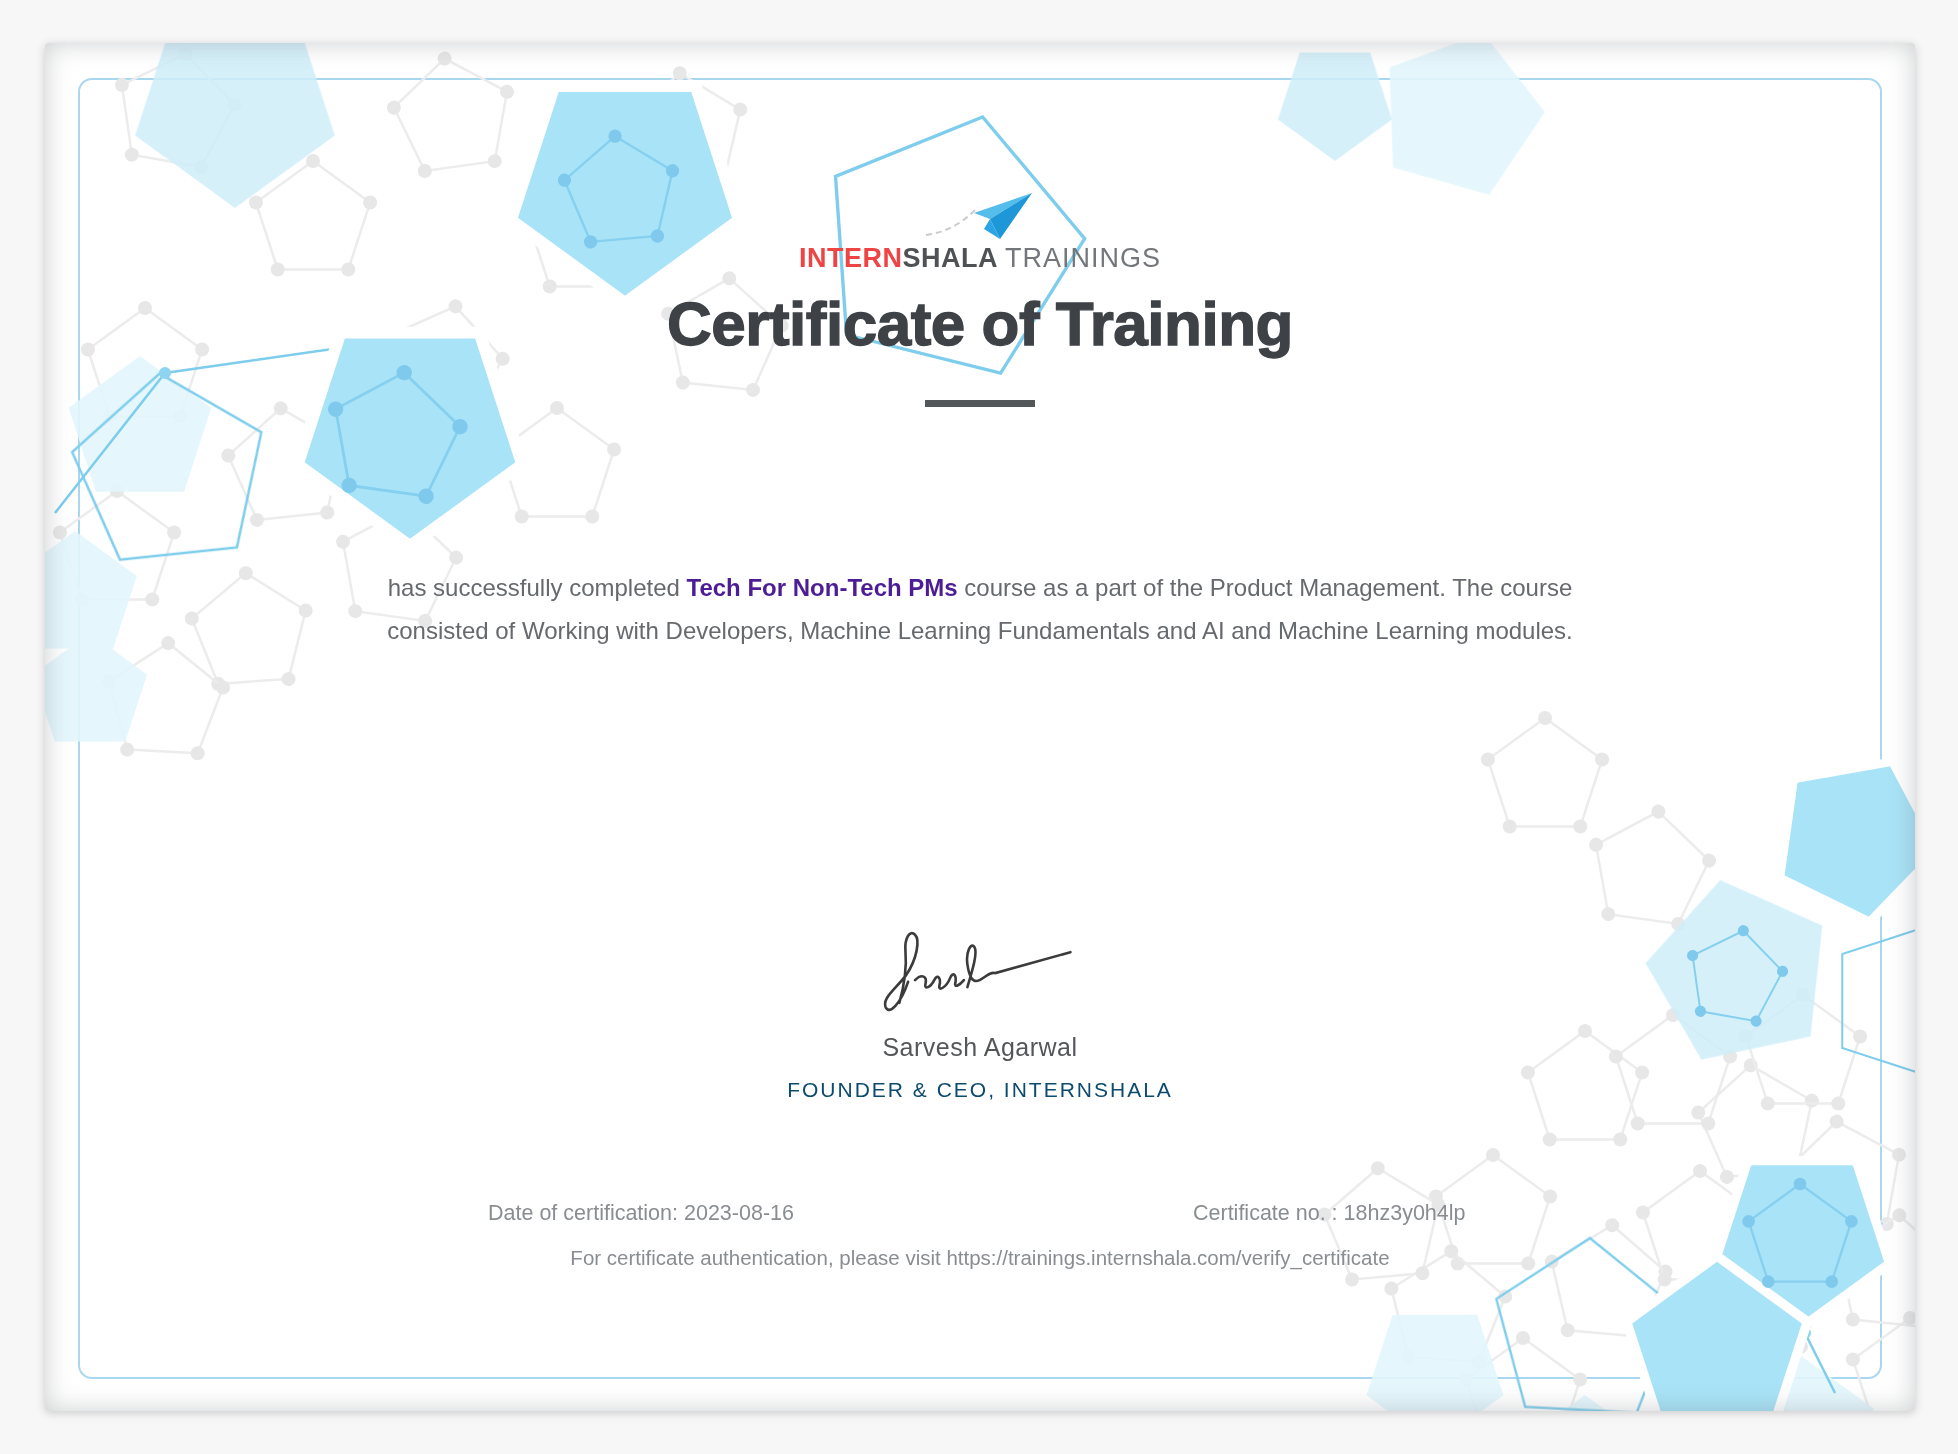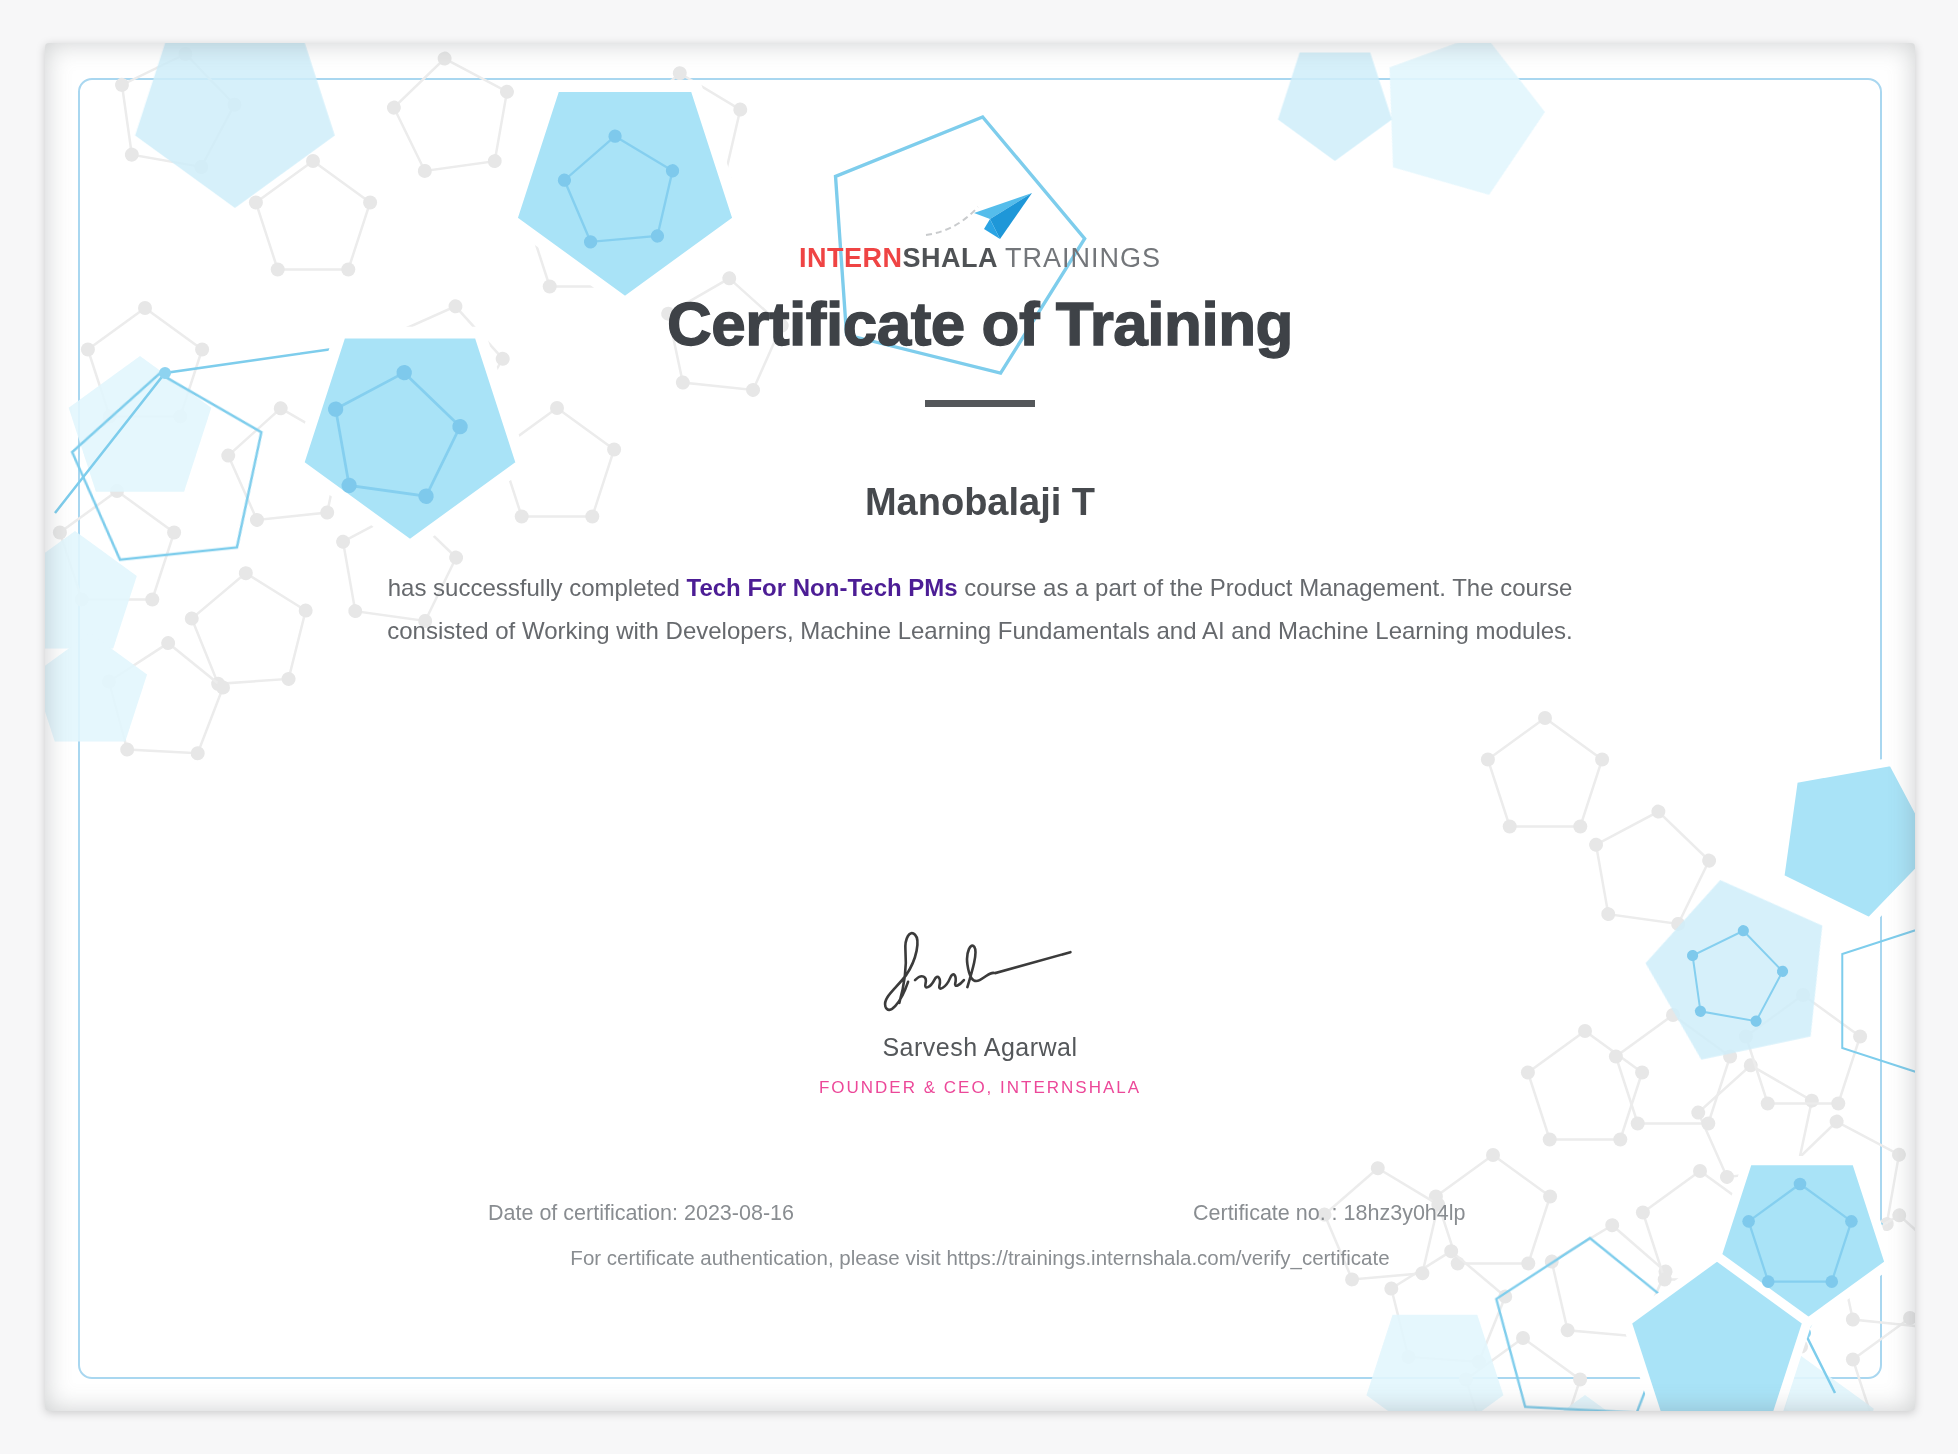--- a/index.html
+++ b/index.html
@@ -20,21 +20,21 @@
   .logo-shala{color:#4f5255;}
   .logo-trainings{color:#73767a;font-weight:normal;letter-spacing:1px;}
   .title{top:250px;margin:0;font-size:62px;line-height:1;font-weight:bold;color:#3e4247;
          letter-spacing:-.5px;-webkit-text-stroke:1.3px #3e4247;}
   .divider{top:357px;left:880px;width:110px;height:7px;background:#54575a;}
   .name{top:437px;margin:0;font-size:38px;line-height:1.2;font-weight:bold;color:#46494d;}
   .body-text{top:523px;margin:0;font-size:24px;line-height:43px;color:#66696d;}
   .body-text strong{color:#4c1d95;}
   .signature{top:883px;left:817px;width:230px;height:96px;}
   .sig-name{top:990px;font-size:25px;color:#54575a;letter-spacing:.5px;}
-  .sig-title{top:1035px;font-size:17px;color:#ec4899;letter-spacing:2px;}
+  .sig-title{top:1035px;font-size:21px;color:#0c4a6e;letter-spacing:2px;}
   .footer-text{font-size:21.5px;color:#898d91;}
   .footer-left{top:1158px;left:443px;}
   .footer-right{top:1158px;left:1148px;}
   .footer-auth{top:1203px;font-size:20.5px;color:#898d91;}
 </style>
 </head>
 <body>
 
 <div class="page">
   <div class="paper">
@@ -147,21 +147,20 @@
       </svg>
       <div class="logo-text">
         <span class="logo-intern">INTERN</span><span class="logo-shala">SHALA</span>
         <span class="logo-trainings">TRAININGS</span>
       </div>
     </div>
 
     <h1 class="abs centered title">Certificate of Training</h1>
     <div class="abs divider"></div>
 
-    <h2 class="abs centered name">Manobalaji T</h2>
 
     <p class="abs centered body-text">
       <span>has successfully completed</span>
       <strong>Tech For Non-Tech PMs</strong>
       <span>course as a part of the Product Management. The course</span>
       <br>
       <span>consisted of Working with Developers, Machine Learning Fundamentals and AI and Machine Learning modules.</span>
     </p>
 
     <svg class="abs signature" viewBox="0 0 230 110">

